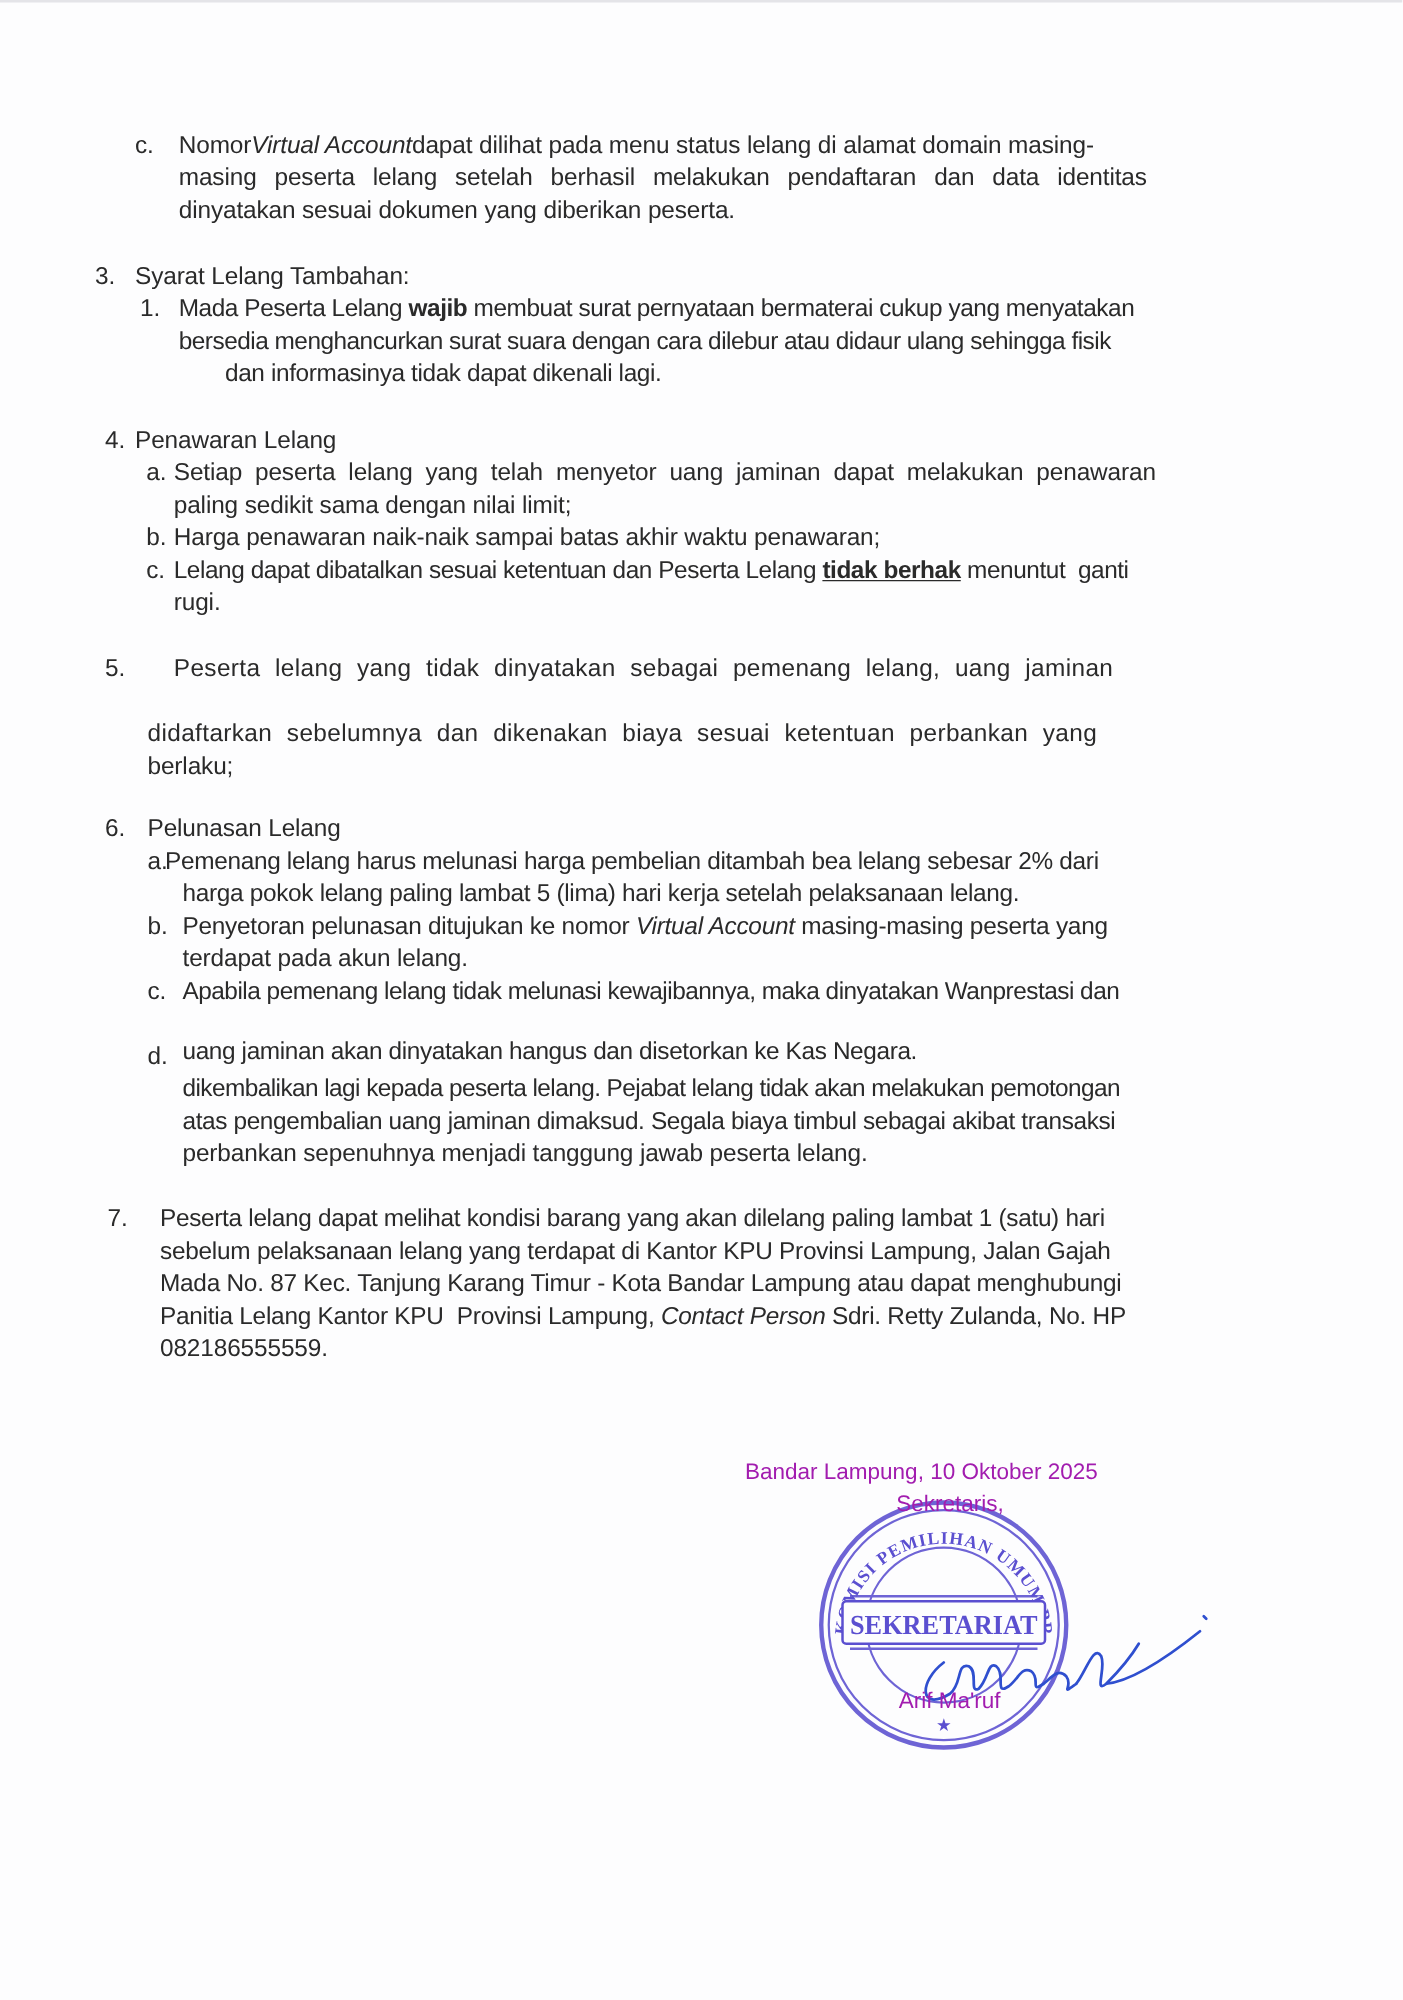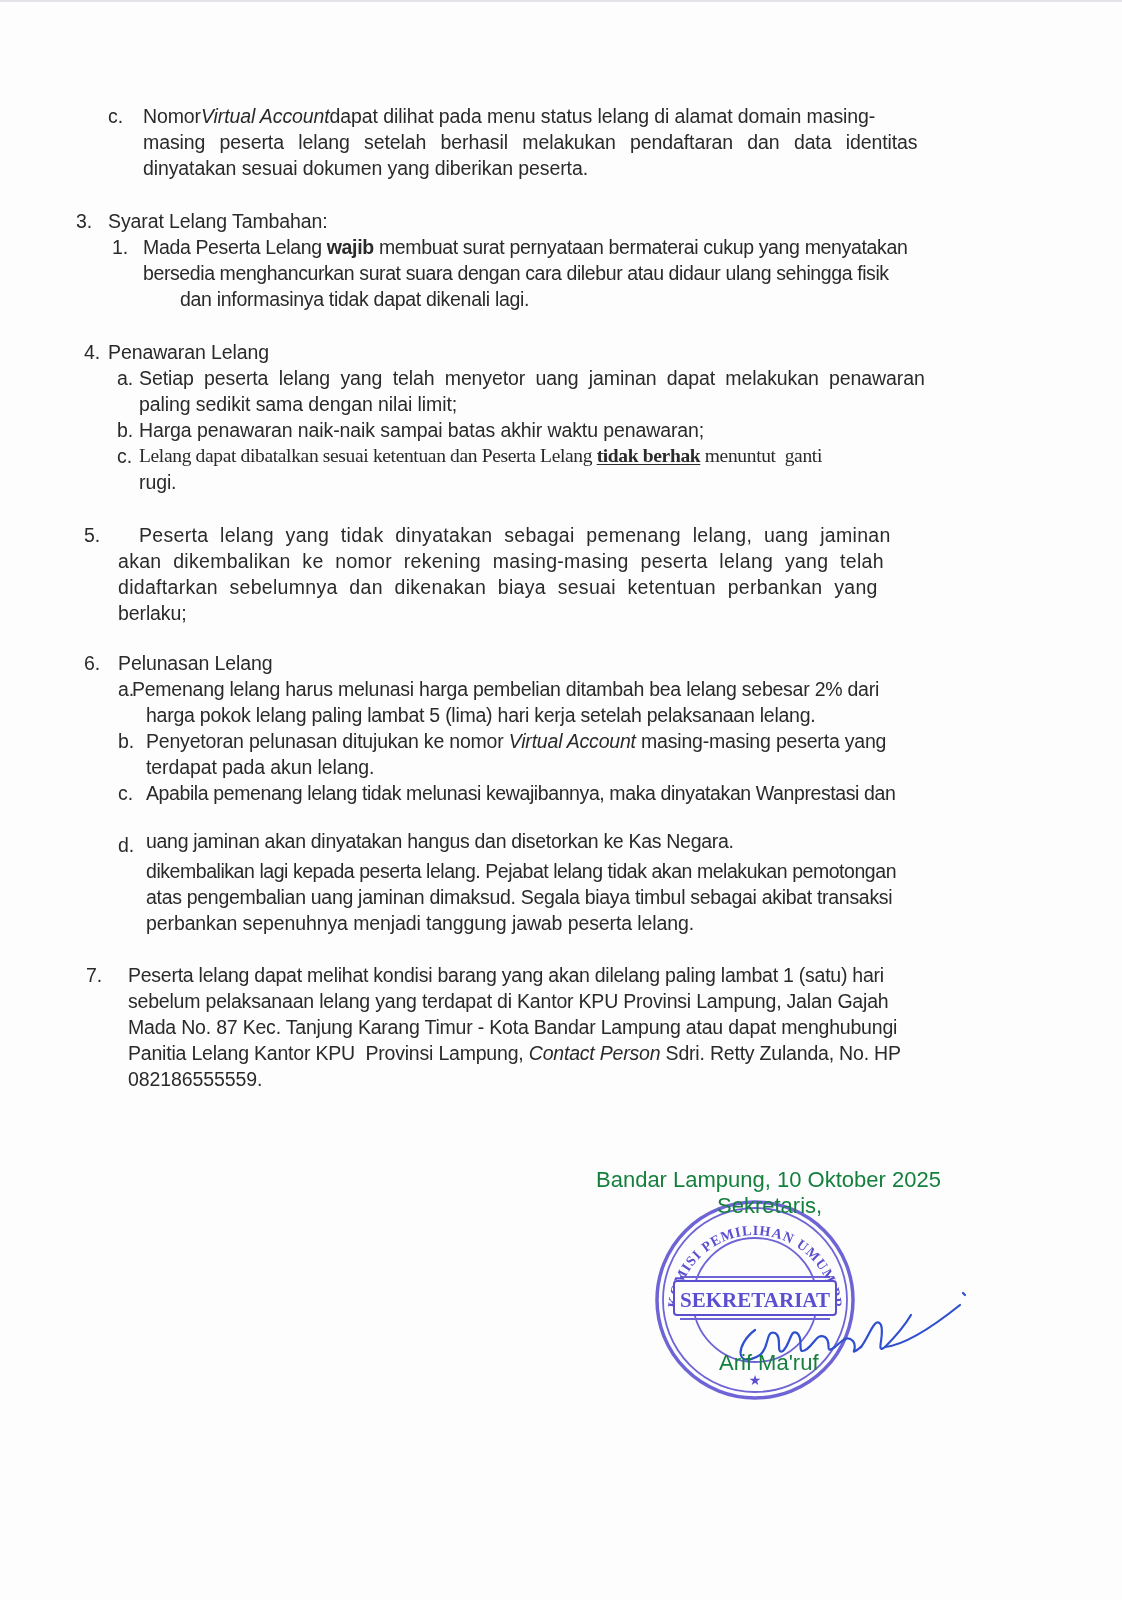--- a/index.html
+++ b/index.html
@@ -13,21 +13,21 @@
   .topline { position: absolute; left: 0; top: 0; width: 1122px; height: 2px; background: #e4e4e8; }
   .ln {
     position: absolute; font-size: 19.5px; line-height: 26px; white-space: nowrap;
     letter-spacing: -0.1px;
   }
   .just { display: flex; justify-content: space-between; white-space: nowrap; }
   .just span { display: inline-block; }
   em { font-style: italic; }
   b { font-weight: bold; text-align: right; }
   .u { text-decoration: underline; font-weight: bold; text-underline-offset: 2px; }
-  .sig { position: absolute; font-size: 22px; color: #15803d; white-space: nowrap; }
+  .sig { position: absolute; font-size: 18px; color: #a21caf; white-space: nowrap; }
   .stamp { position: absolute; left: 650px; top: 1195px; width: 210px; height: 210px; }
   .signature { position: absolute; left: 735px; top: 1285px; width: 240px; height: 100px; }
 </style>
 </head>
 <body>
 
 <div class="page">
   <div class="topline"></div>
 
   <div class="ln" style="left:108px;top:103px;">c.</div>
@@ -45,26 +45,25 @@
   <div class="ln" style="left:143px;top:286px;letter-spacing:-0.3px;margin-left:37px;">dan informasinya tidak dapat dikenali lagi.</div>
 
   <div class="ln" style="left:84px;top:339px;">4.</div>
   <div class="ln" style="left:108px;top:339px;">Penawaran Lelang</div>
   <div class="ln" style="left:117px;top:365px;">a.</div>
   <div class="ln" style="left:139px;top:365px;width:907px;word-spacing:5px;">Setiap peserta lelang yang telah menyetor uang jaminan dapat melakukan penawaran</div>
   <div class="ln" style="left:139px;top:391px;">paling sedikit sama dengan nilai limit;</div>
   <div class="ln" style="left:117px;top:417px;">b.</div>
   <div class="ln" style="left:139px;top:417px;">Harga penawaran naik-naik sampai batas akhir waktu penawaran;</div>
   <div class="ln" style="left:117px;top:443px;">c.</div>
-  <div class="ln" style="left:139px;top:443px;letter-spacing:-0.35px;font-family:Liberation Serif, serif;"><span>Lelang dapat dibatalkan sesuai ketentuan dan Peserta Lelang </span><span class="u">tidak berhak</span><span style="white-space:pre;"> menuntut  ganti</span></div>
+  <div class="ln" style="left:139px;top:443px;letter-spacing:-0.35px;"><span>Lelang dapat dibatalkan sesuai ketentuan dan Peserta Lelang </span><span class="u">tidak berhak</span><span style="white-space:pre;"> menuntut  ganti</span></div>
   <div class="ln" style="left:139px;top:469px;">rugi.</div>
 
   <div class="ln" style="left:84px;top:522px;">5.</div>
   <div class="ln" style="left:118px;top:522px;word-spacing:6px;letter-spacing:0.3px;margin-left:21px;">Peserta lelang yang tidak dinyatakan sebagai pemenang lelang, uang jaminan</div>
-  <div class="ln" style="left:118px;top:548px;word-spacing:6px;letter-spacing:0.3px;">akan dikembalikan ke nomor rekening masing-masing peserta lelang yang telah</div>
   <div class="ln" style="left:118px;top:574px;word-spacing:6px;letter-spacing:0.3px;">didaftarkan sebelumnya dan dikenakan biaya sesuai ketentuan perbankan yang</div>
   <div class="ln" style="left:118px;top:600px;">berlaku;</div>
 
   <div class="ln" style="left:84px;top:650px;">6.</div>
   <div class="ln" style="left:118px;top:650px;">Pelunasan Lelang</div>
 
   <div class="ln" style="left:118px;top:676px;">a.</div>
   <div class="ln" style="left:132px;top:676px;letter-spacing:-0.25px;">Pemenang lelang harus melunasi harga pembelian ditambah bea lelang sebesar 2% dari</div>
   <div class="ln" style="left:146px;top:702px;letter-spacing:-0.25px;">harga pokok lelang paling lambat 5 (lima) hari kerja setelah pelaksanaan lelang.</div>
 

